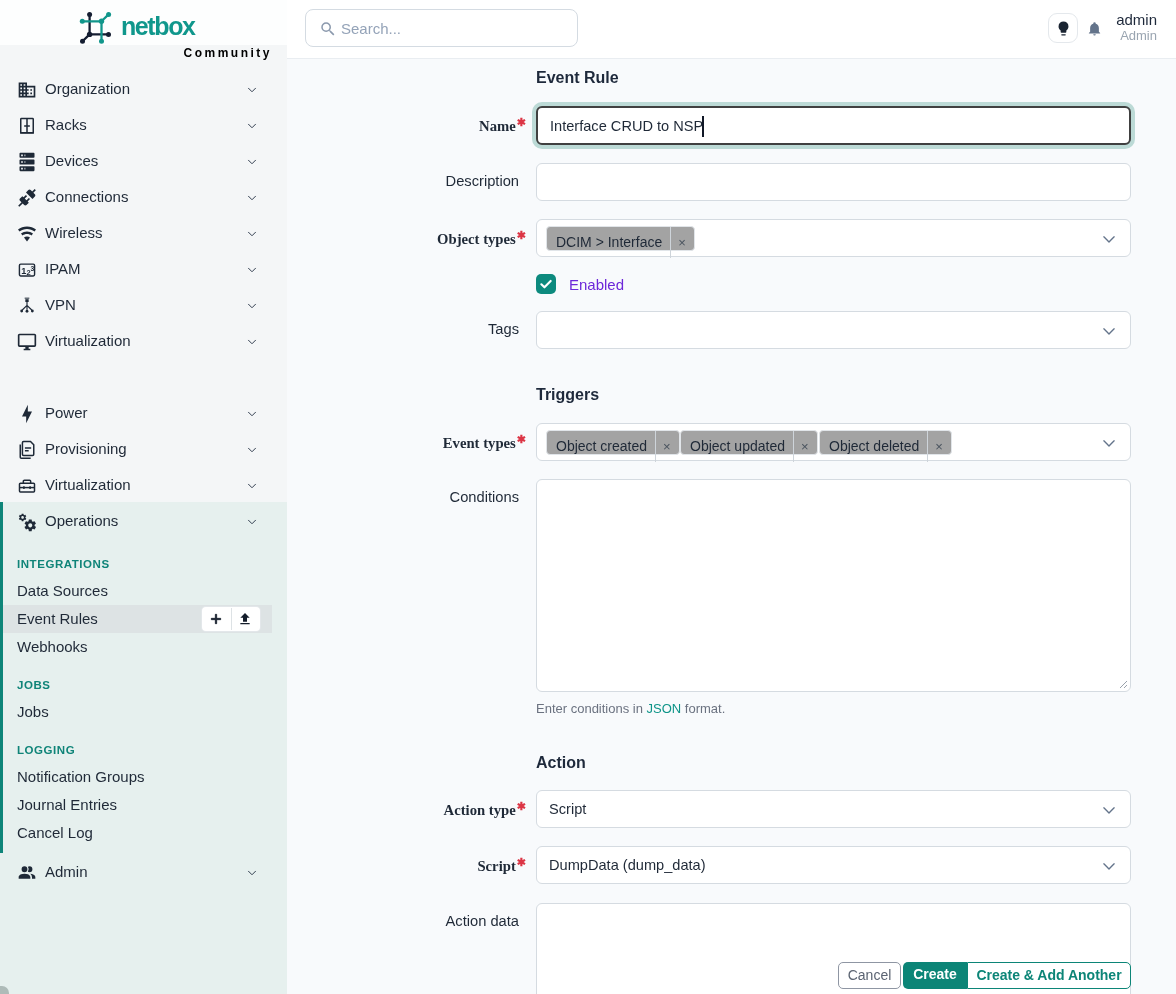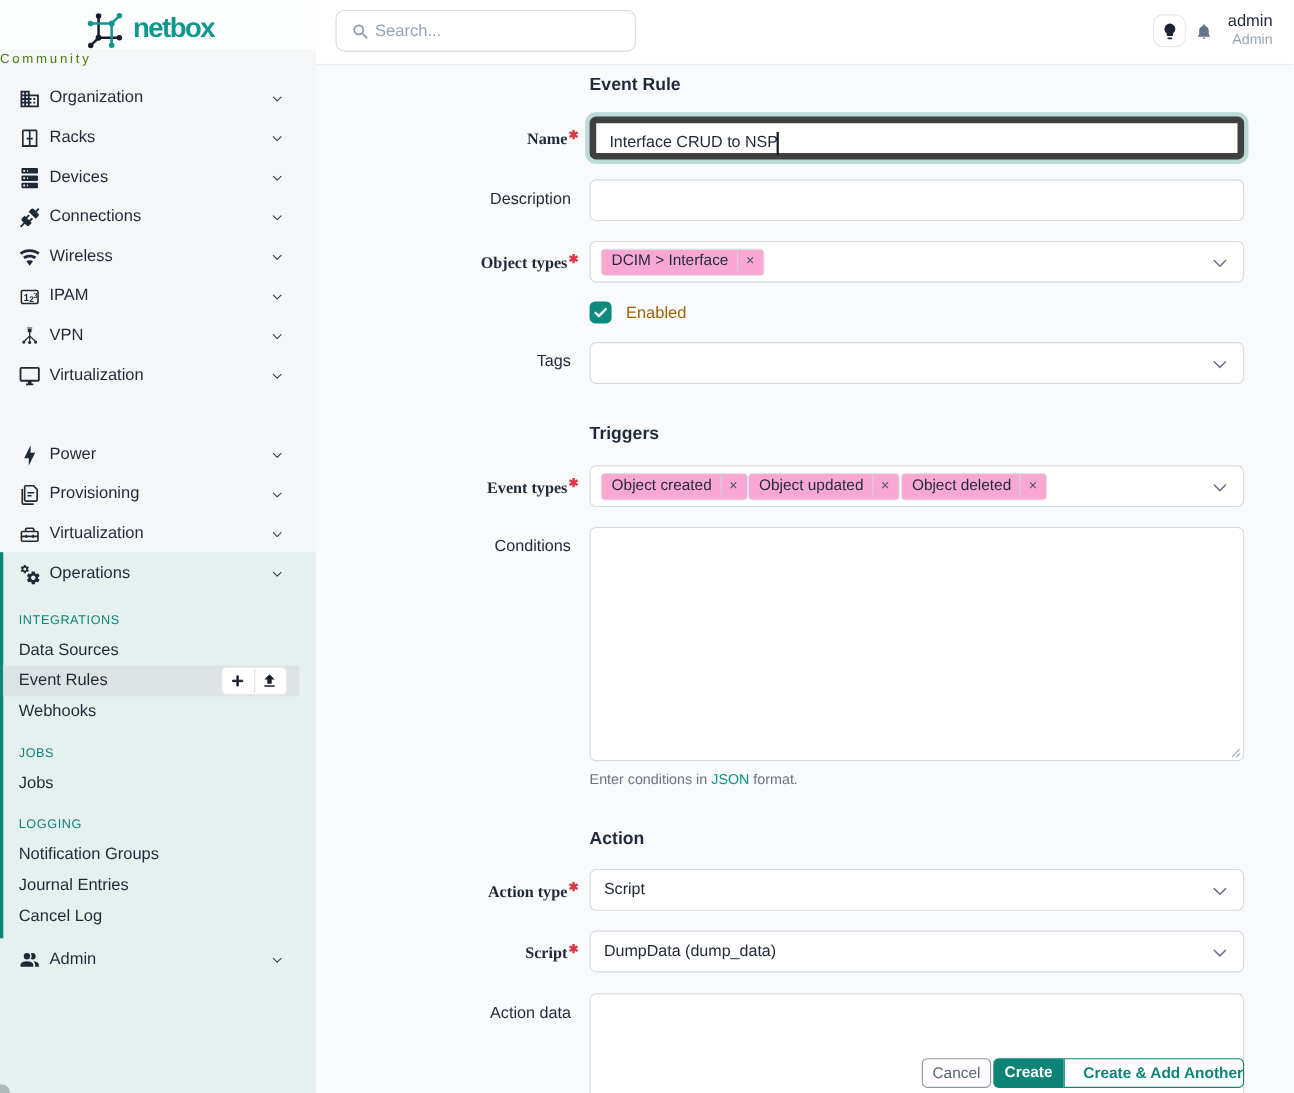--- a/index.html
+++ b/index.html
@@ -5,32 +5,32 @@
 * { margin:0; padding:0; box-sizing:border-box; }
 html,body { width:1176px; height:994px; }
 #app { position:relative; width:1176px; height:994px; overflow:hidden;
   font-family:"Liberation Sans", sans-serif; background:#f8fafc; }
 .abs { position:absolute; }
 #sidebar { position:absolute; left:0; top:0; width:287px; height:994px;
   background:#f4f6f7; }
 #sbhead { position:absolute; left:0; top:0; width:287px; height:45px; background:#fdfefe; }
 #wordmark { position:absolute; left:121px; top:12px; font-size:25px; font-weight:bold;
   color:#10978c; letter-spacing:-1.4px; }
-#community { position:absolute; left:0; top:46px; width:272px; text-align:left;
-  font-size:12px; font-weight:normal; color:#4d7c0f; letter-spacing:2.5px; }
+#community { position:absolute; left:0; top:46px; width:272px; text-align:right;
+  font-size:12px; font-weight:bold; color:#000000; letter-spacing:2.5px; }
 .mitem { position:absolute; left:0; width:287px; height:36px; }
 .mitem .ic { position:absolute; left:17px; top:8px; width:20px; height:20px; }
 .mitem .tx { position:absolute; left:45px; top:8px; font-size:15px; color:#1f2937; }
 .chev { width:14px; height:14px; }
 .activewrap { position:absolute; left:0; top:502px; width:287px; height:492px;
   background:#e6f0ee; }
 #tealbar { position:absolute; left:0; top:502px; width:3px; height:351px; background:#0e8579; }
 #cornerblob { position:absolute; left:0; top:986px; width:9px; height:8px; background:#aebbb8;
   border-radius:0 7px 0 0; }
-.shead { position:absolute; left:17px; width:260px; font-size:11.5px; font-weight:normal;
+.shead { position:absolute; left:17px; width:260px; font-size:11.5px; font-weight:bold;
   color:#0f8478; letter-spacing:0.55px; }
 .sitem { position:absolute; left:17px; width:260px; font-size:15px; color:#1f2937; }
 #evrow { position:absolute; left:3px; top:605px; width:269px; height:28px; background:#dde3e4; }
 #evbtns { position:absolute; left:202px; top:607px; width:58px; height:24px; background:#fff;
   border-radius:4px; box-shadow:0 0 0 1px #e3e7ea; }
 #evbtns .div { position:absolute; left:29px; top:1px; width:1px; height:22px; background:#dde2e5; }
 #topbar { position:absolute; left:287px; top:0; width:889px; height:59px; background:#ffffff;
   border-bottom:1px solid #e9edf1; }
 #search { position:absolute; left:18px; top:9px; width:273px; height:38px; background:#fff;
   border:1px solid #d4dbe2; border-radius:8px; }
@@ -41,38 +41,38 @@
 #userbox .u1 { font-size:15px; font-weight:500; color:#1e293b; line-height:17px; }
 #userbox .u2 { font-size:13px; color:#9aa5b1; line-height:15px; }
 #content { position:absolute; left:287px; top:59px; width:889px; height:935px; }
 .h2 { position:absolute; left:249px; font-size:16px; font-weight:bold; color:#1e293b; }
 .flabel { position:absolute; text-align:right; font-size:14.7px; color:#1f2937; width:212px; left:20px; }
 .flabel.req { font-weight:bold; width:219px;font-family:Liberation Serif, serif; }
 .ast { color:#dc3545; font-size:11px; vertical-align:5px; margin-left:1px; font-weight:bold; }
 .input { position:absolute; left:249px; width:595px; height:38px; background:#fff;
   border:1px solid #d5dbe1; border-radius:6px; }
 .itx { position:absolute; left:12px; top:10px; font-size:14.6px; color:#1f2937; white-space:nowrap; }
-.input.focus { border:6px solid #404040; box-shadow:0 0 0 4px #bcdad6; }
+.input.focus { border:2px solid #404040; box-shadow:0 0 0 4px #bcdad6; }
 .selchev { position:absolute; right:14px; top:13px; width:14px; height:12px; }
-.chip { position:absolute; top:6px; height:25px; background:#f9a8d4; border:1px solid #e1e5e9;
-  border-radius:4px; font-size:14px; color:#1f2937; line-height:19px; white-space:nowrap; }
+.chip { position:absolute; top:6px; height:25px; background:#a3a3a3; border:1px solid #e1e5e9;
+  border-radius:4px; font-size:14px; color:#1f2937; line-height:31px; white-space:nowrap; }
 .chip .lb { padding:0 8px 0 9px; display:inline-block; }
 .chip .x { display:inline-block; border-left:1px solid #ced4da; padding:0 8px 0 7px;
   color:#49535e; font-size:13px; }
 .help { position:absolute; left:249px; font-size:13px; color:#6b7280; }
 .help a { color:#0d9488; }
 #btnrow { position:absolute; left:0; top:903px; width:844px; }
 .btn { position:absolute; height:27px; border-radius:5px; font-size:14px; line-height:25px;
   text-align:center; }
 .btn.cancel { left:551px; top:0; width:63px; background:#fff; border:1px solid #8f96a3;
   color:#5b6472; }
 .btn.create { left:616px; top:0; width:64px; background:#0c8577; color:#fff; font-weight:bold;
   border-radius:5px 0 0 5px; }
 .btn.createadd { left:680px; top:0; width:164px; background:#fff; border:1px solid #0c8577;
-  color:#0c8577; font-weight:bold; border-radius:0 5px 5px 0;text-align:right; }
+  color:#0c8577; font-weight:bold; border-radius:0 5px 5px 0; }
 </style>
 </head>
 <body>
 <div id="app">
   <div id="sidebar">
     <div id="sbhead"></div>
     <svg class="abs" style="left:79px;top:11px" width="33" height="34" viewBox="0 0 33 34">
       <g stroke-linecap="round" fill="none">
         <g stroke="#151e32" stroke-width="2.3">
           <path d="M10.6,3.5V23.4"></path>
@@ -305,21 +305,21 @@
         <svg class="selchev" viewBox="0 0 16 14">
           <path fill="none" stroke="#64748b" stroke-width="1.6" stroke-linecap="round" stroke-linejoin="round" d="M2,4.5L8,10.5L14,4.5"></path>
         </svg>
       </div>
 
 <div style="position:absolute;left:249px;top:215px;width:20px;height:20px;background:#0d8a7e;border-radius:5px">
   <svg viewBox="0 0 24 24" style="position:absolute;left:2px;top:2px;width:16px;height:16px">
           <path fill="none" stroke="#fff" stroke-width="3.2" stroke-linecap="round" stroke-linejoin="round" d="M5,12.5L9.7,17L19,7.5"></path>
         </svg>
 </div>
-<div style="position:absolute;left:282px;top:217px;font-size:15px;color:#a16207">Enabled</div>
+<div style="position:absolute;left:282px;top:217px;font-size:15px;color:#6d28d9">Enabled</div>
 
 <div class="flabel" style="top:262px">Tags</div>
 <div class="input" style="top:252px">
         <svg class="selchev" viewBox="0 0 16 14">
           <path fill="none" stroke="#64748b" stroke-width="1.6" stroke-linecap="round" stroke-linejoin="round" d="M2,4.5L8,10.5L14,4.5"></path>
         </svg>
       </div>
 
 <div class="h2" style="top:327px">Triggers</div>
 

